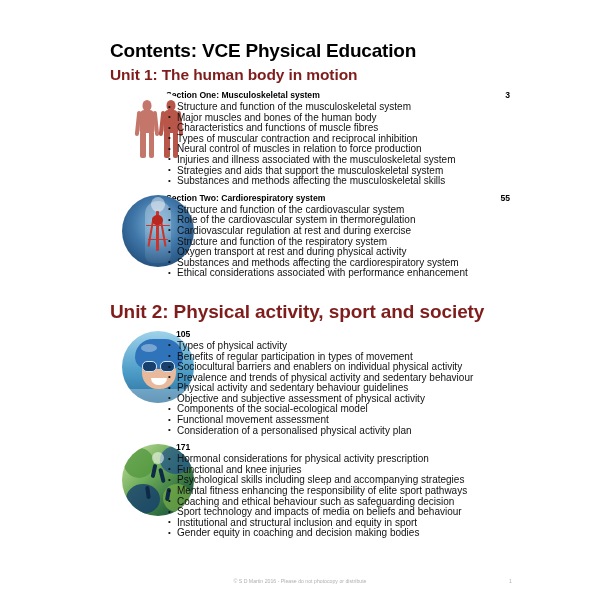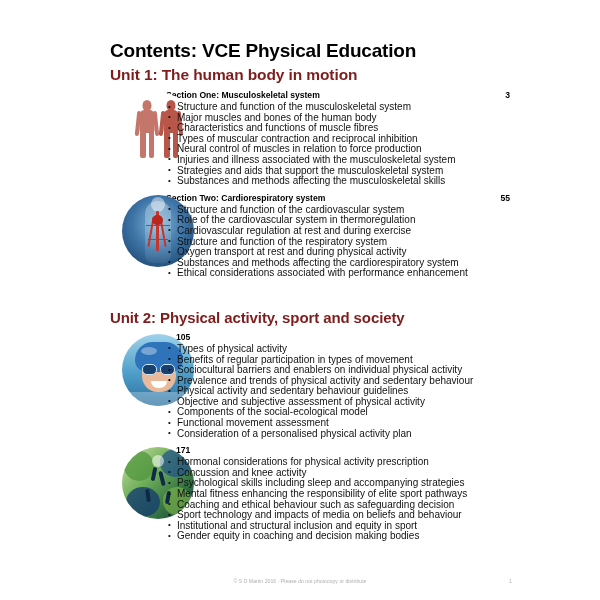--- a/index.html
+++ b/index.html
@@ -35,22 +35,22 @@
     letter-spacing: -0.2px;
   }
   .unit-title {
     font-size: 15.5px;
     font-weight: bold;
     color: #7f1d1d;
     margin: 0 0 0 0;
     letter-spacing: -0.1px;
   }
   .unit-title.second {
-    font-size: 15px;
-    margin-top: 20px;
+    font-size: 19px;
+    margin-top: 12px;
   }
   .section {
     position: relative;
     min-height: 84px;
     margin-top: 6px;
   }
   .thumb {
     position: absolute;
     left: 12px;
     top: 2px;
@@ -349,21 +349,21 @@
         <div class="figr f2"></div>
         <div class="figr f3"></div>
         <div class="figr f4"></div>
       </div>
       <div class="sec-body">
         <div class="sec-head">
           <span class="sec-page">171</span>
         </div>
         <ul class="bullets">
           <li>Hormonal considerations for physical activity prescription</li>
-          <li>Concussion and knee activity</li>
+          <li>Functional and knee injuries</li>
           <li>Psychological skills including sleep and accompanying strategies</li>
           <li>Mental fitness enhancing the responsibility of elite sport pathways</li>
           <li>Coaching and ethical behaviour such as safeguarding decision</li>
           <li>Sport technology and impacts of media on beliefs and behaviour</li>
           <li>Institutional and structural inclusion and equity in sport</li>
           <li>Gender equity in coaching and decision making bodies</li>
         </ul>
       </div>
     </div>
 

